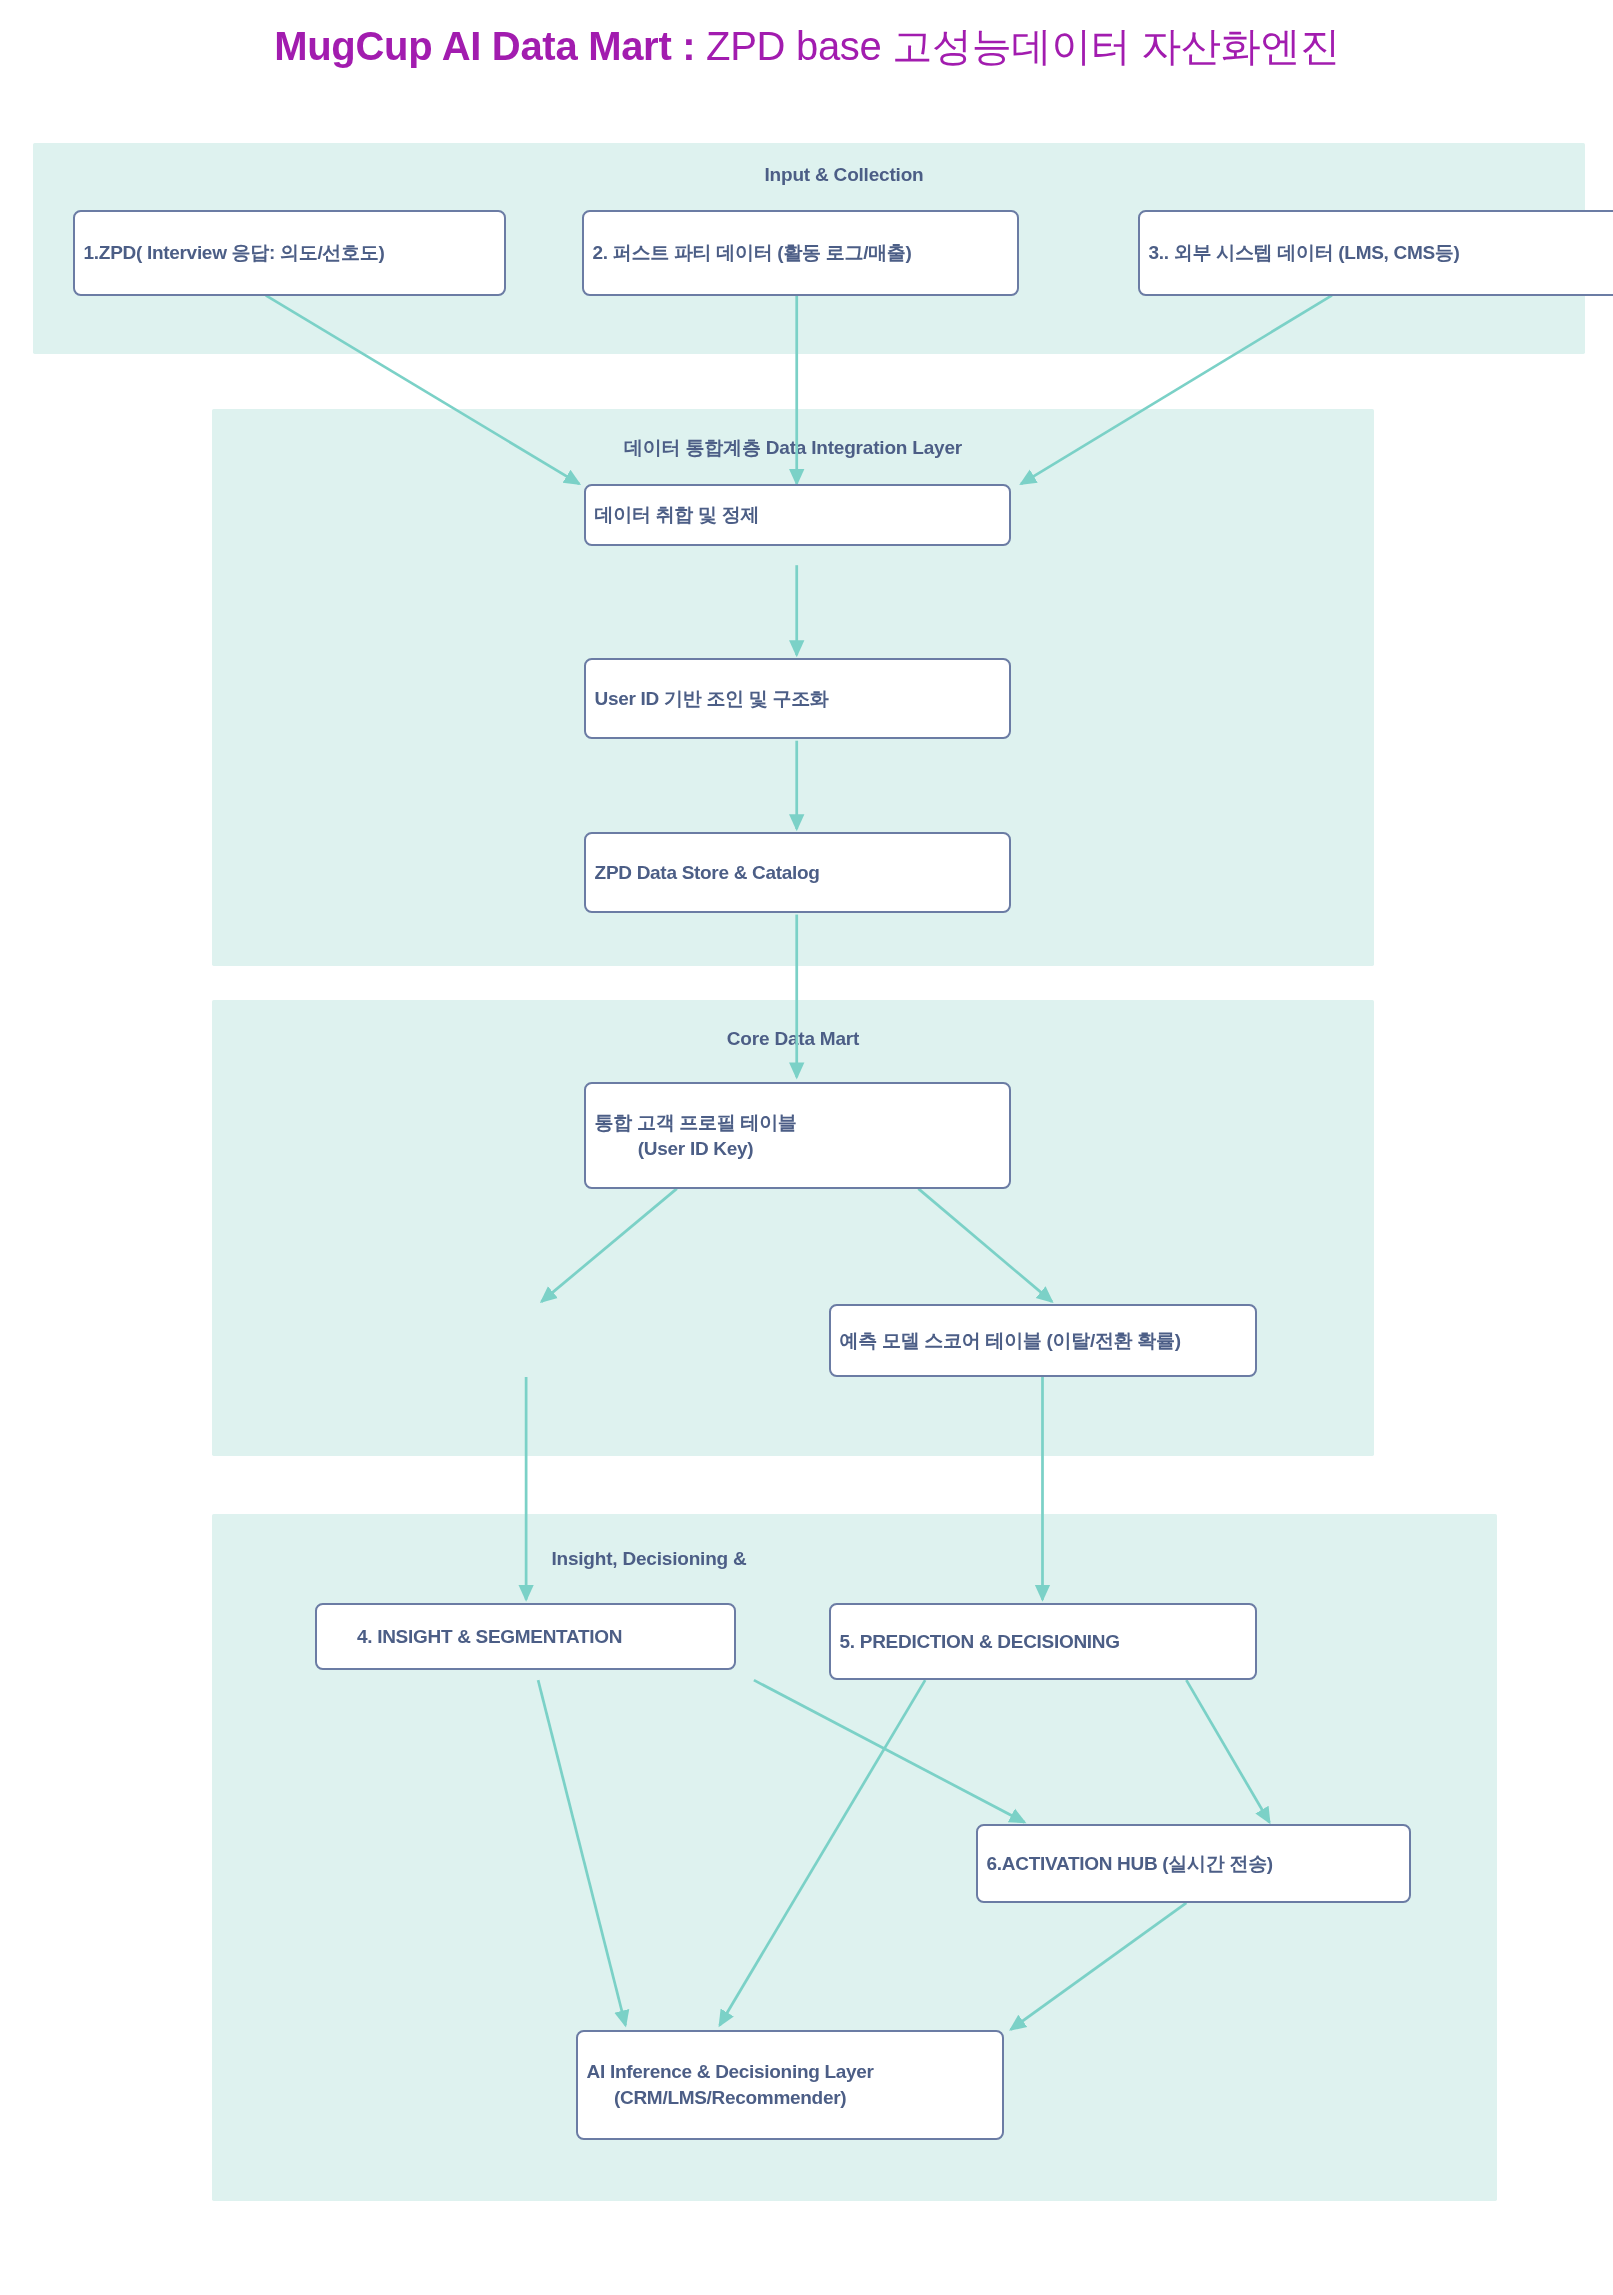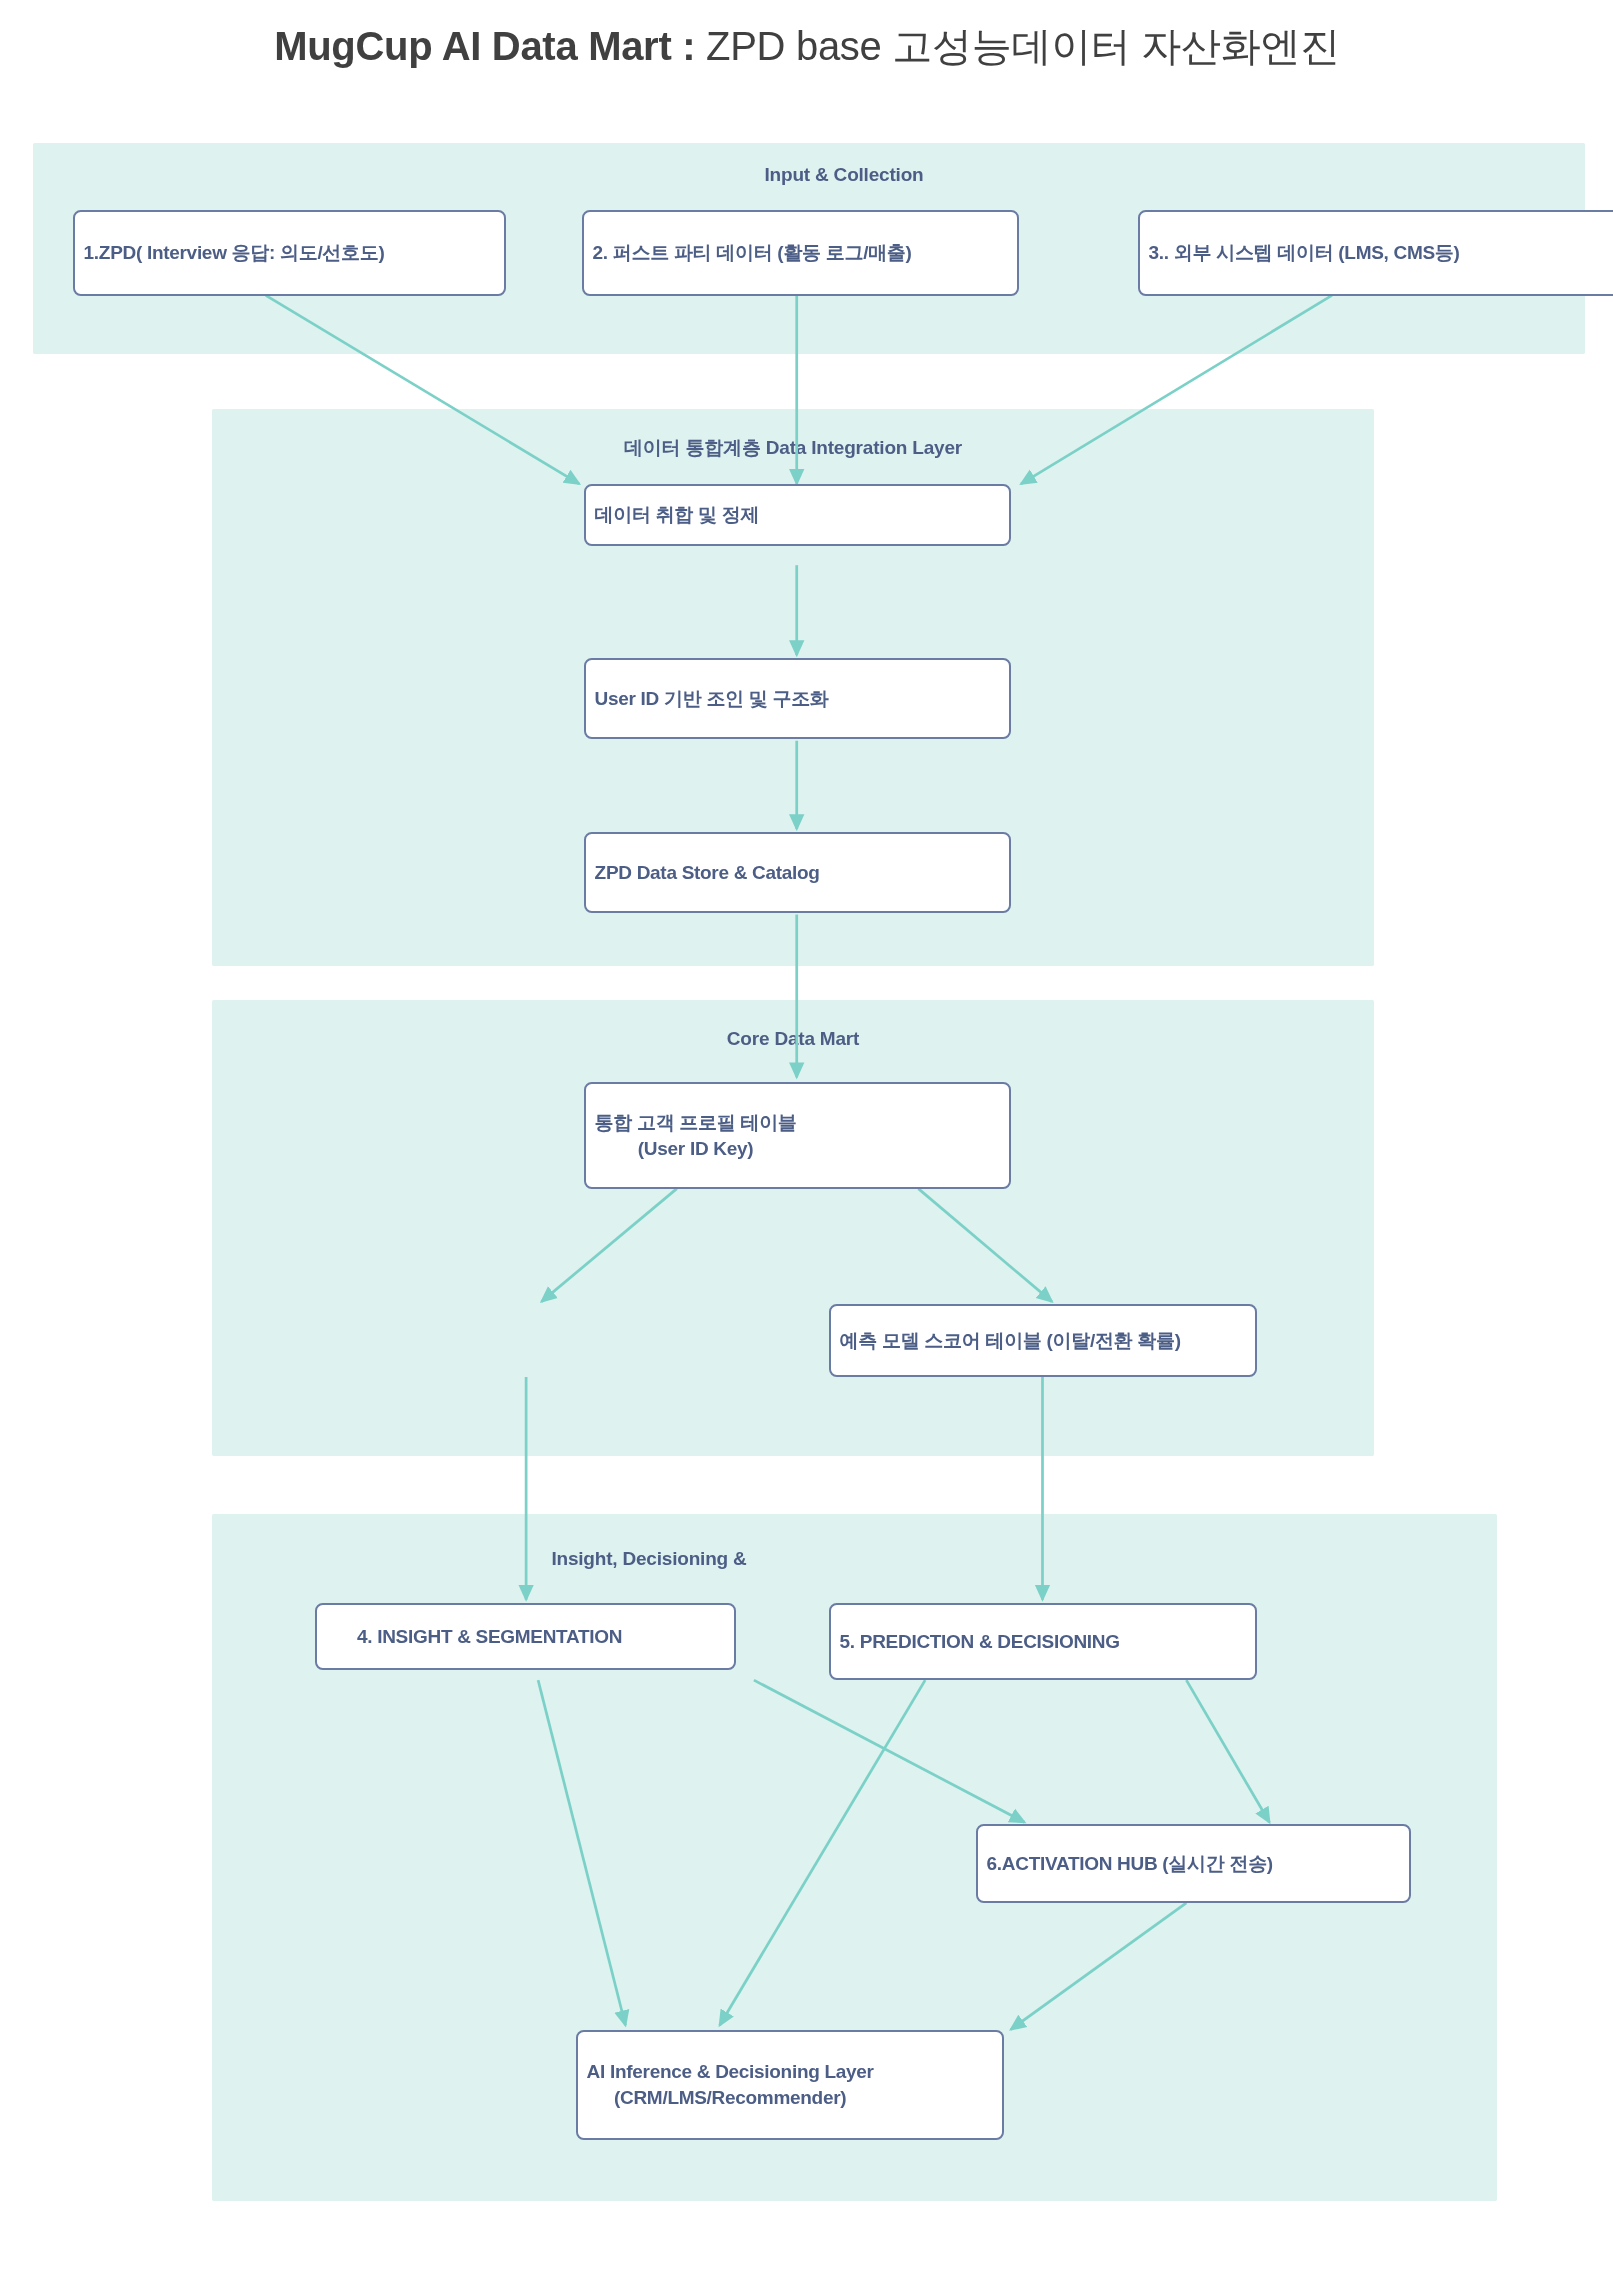--- a/index.html
+++ b/index.html
@@ -18,21 +18,21 @@
     overflow: hidden;
   }
 
   
   #title {
     position: absolute;
     left: 0;
     top: 22px;
     width: 1614px;
     text-align: center;
-    color: #404040;
+    color: #a21caf;
     font-size: 40px;
     line-height: 1.2;
     white-space: nowrap;
     letter-spacing: -0.3px;
   }
   #title .t-strong { font-weight: 700; }
   #title .t-light  { font-weight: 500; }
 
   
   .panel {

